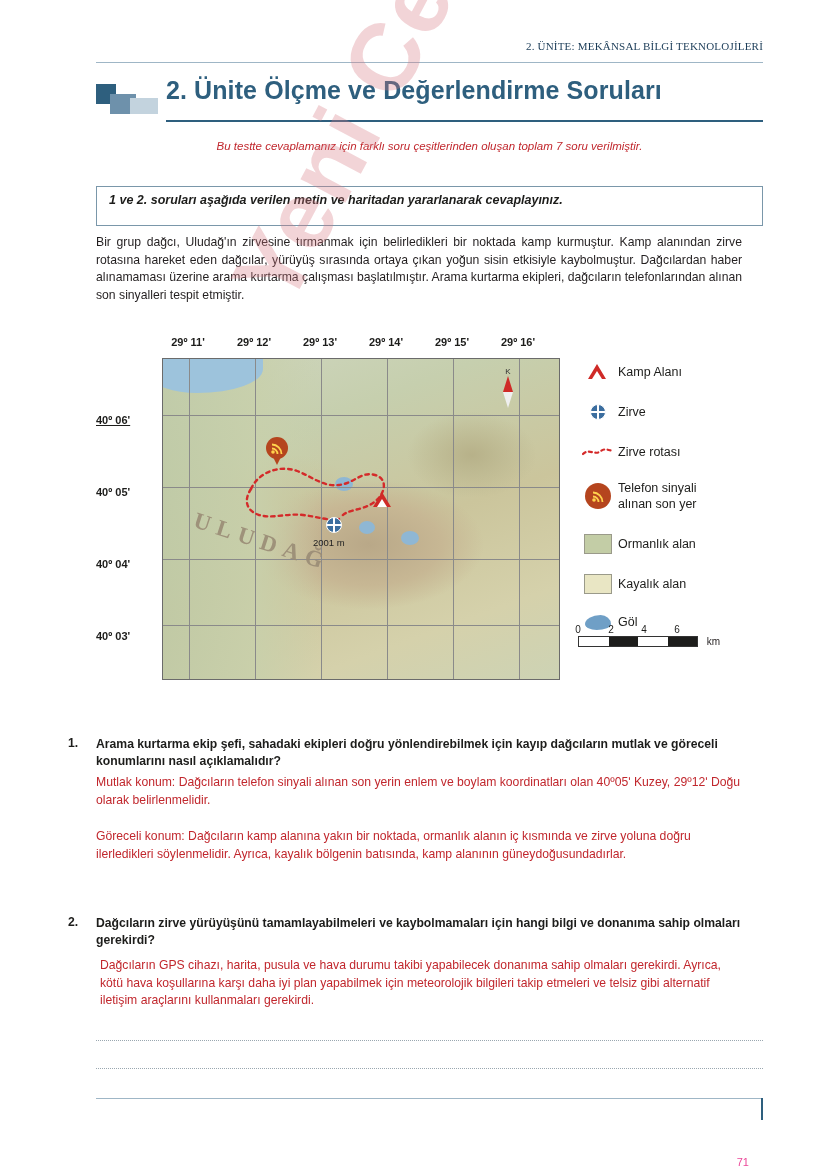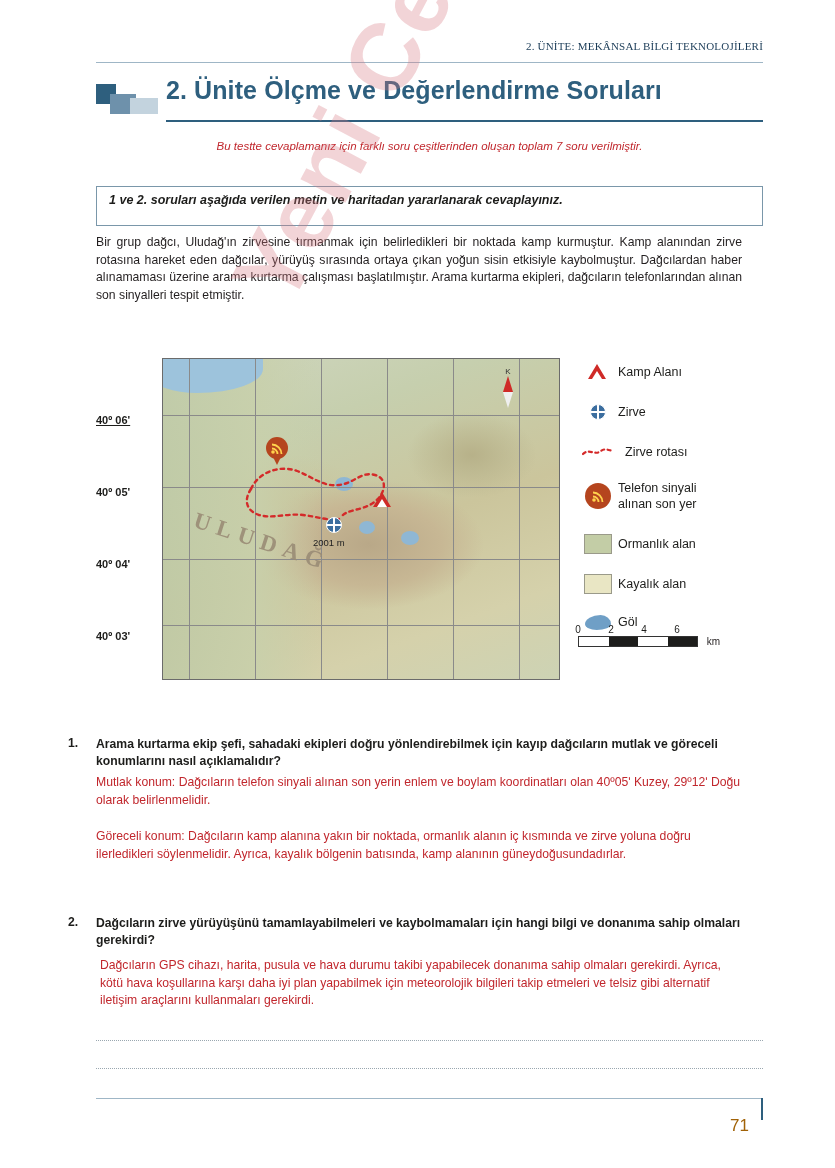--- a/index.html
+++ b/index.html
@@ -404,23 +404,23 @@
     position: absolute;
     left: 96px;
     right: 72px;
     top: 1098px;
     height: 1px;
     background: #9fb6c6;
   }
   .page-num {
     position: absolute;
     right: 86px;
-    top: 1116px;
-    font-size: 17px;
-    color: #a16207;
+    top: 1156px;
+    font-size: 11px;
+    color: #ec4899;
   }
   .page-num-bar {
     position: absolute;
     right: 72px;
     top: 1098px;
     width: 2px;
     height: 22px;
     background: #2e5f7e;
   }
 
@@ -463,20 +463,28 @@
 </div>
 
 <div class="directive">
   <span>1 ve 2. soruları aşağıda verilen metin ve haritadan yararlanarak cevaplayınız.</span>
 </div>
 
 <div class="body-par">Bir grup dağcı, Uludağ'ın zirvesine tırmanmak için belirledikleri bir noktada kamp kurmuştur. Kamp alanından zirve rotasına hareket eden dağcılar, yürüyüş sırasında ortaya çıkan yoğun sisin etkisiyle kaybolmuştur. Dağcılardan haber alınamaması üzerine arama kurtarma çalışması başlatılmıştır. Arama kurtarma ekipleri, dağcıların telefonlarından alınan son sinyalleri tespit etmiştir.</div>
 
 <div class="map-wrap">
 
+  <div class="lon-labels">
+    <span style="left:92px;top:0;">29º 11'</span>
+    <span style="left:158px;top:0;">29º 12'</span>
+    <span style="left:224px;top:0;">29º 13'</span>
+    <span style="left:290px;top:0;">29º 14'</span>
+    <span style="left:356px;top:0;">29º 15'</span>
+    <span style="left:422px;top:0;">29º 16'</span>
+  </div>
 
   <div class="lat-labels">
     <span style="top:78px;text-decoration:underline;">40º 06'</span>
     <span style="top:150px;">40º 05'</span>
     <span style="top:222px;">40º 04'</span>
     <span style="top:294px;">40º 03'</span>
   </div>
 
   <div class="map-box">
     <div class="map-bg"></div>
@@ -545,21 +553,21 @@
       <div class="legend-text">Kamp Alanı</div>
     </div>
 
     <div class="legend-row" style="top:46px;">
       <div class="legend-sym">
         <div class="peak-circle"></div>
       </div>
       <div class="legend-text">Zirve</div>
     </div>
 
-    <div class="legend-row" style="top:86px;gap:7px;">
+    <div class="legend-row" style="top:86px;">
       <div class="legend-sym">
         <svg class="dotted-route" viewBox="0 0 32 8">
           <path d="M1,6 C7,0 13,8 19,3 C24,-1 28,4 31,2" fill="none" stroke="#d42a2a" stroke-width="2.2" stroke-dasharray="3,3.5" stroke-linecap="round"></path>
         </svg>
       </div>
       <div class="legend-text">Zirve rotası</div>
     </div>
 
     <div class="legend-row" style="top:122px;">
       <div class="legend-sym">

